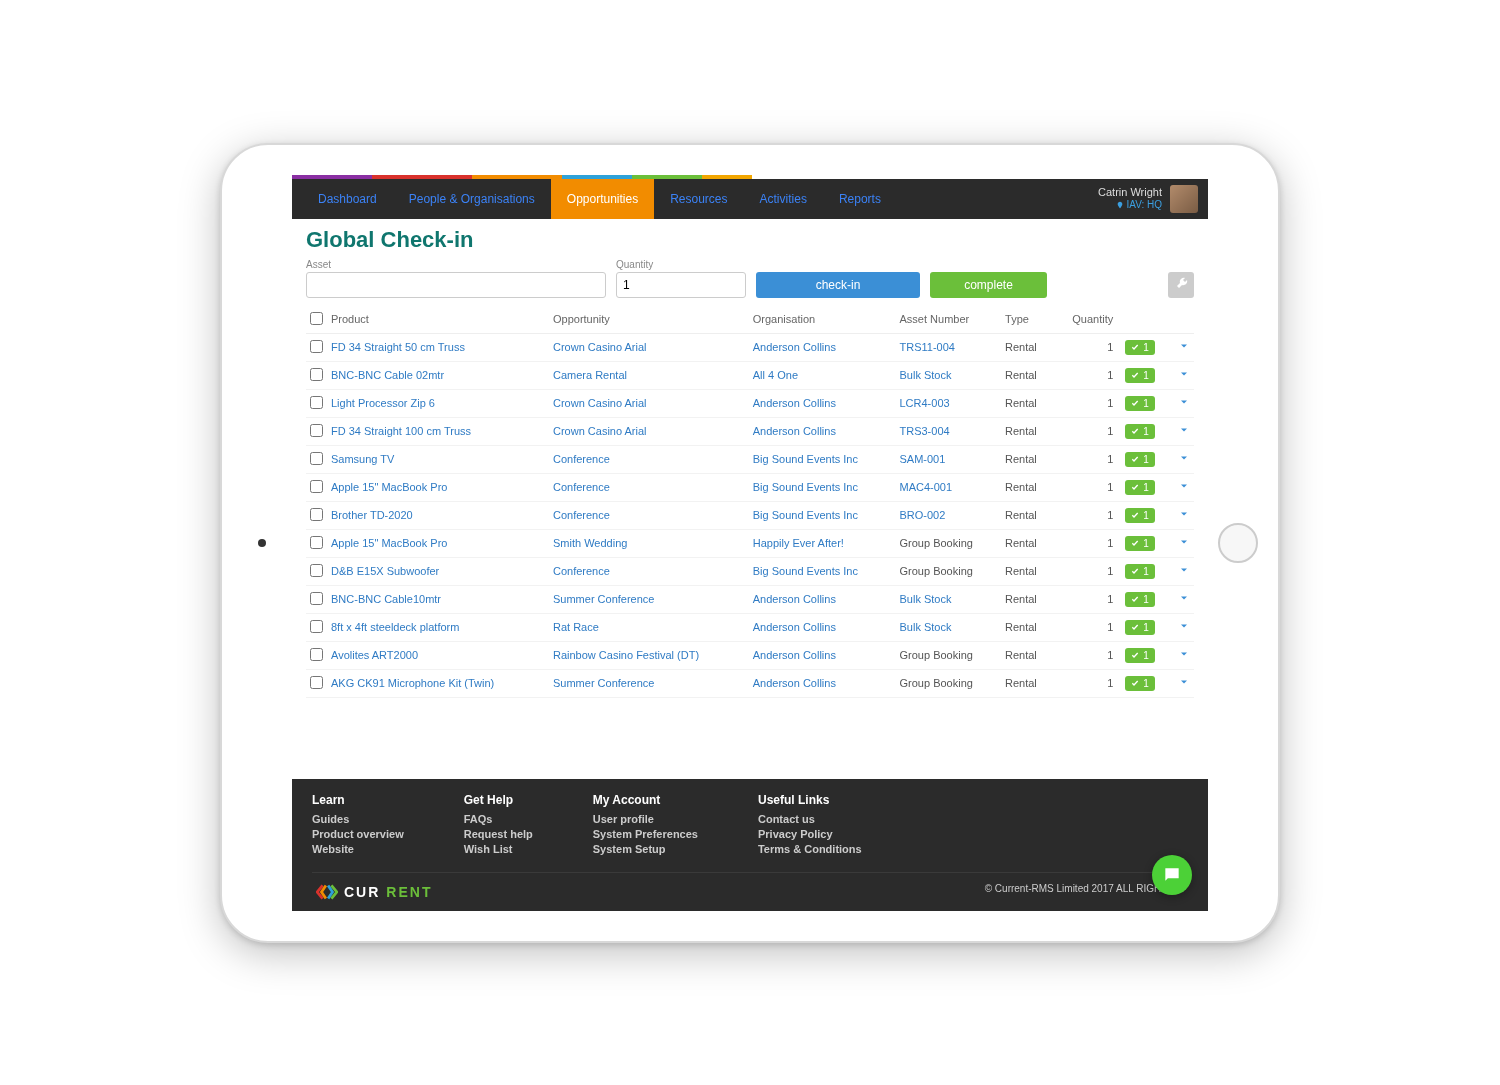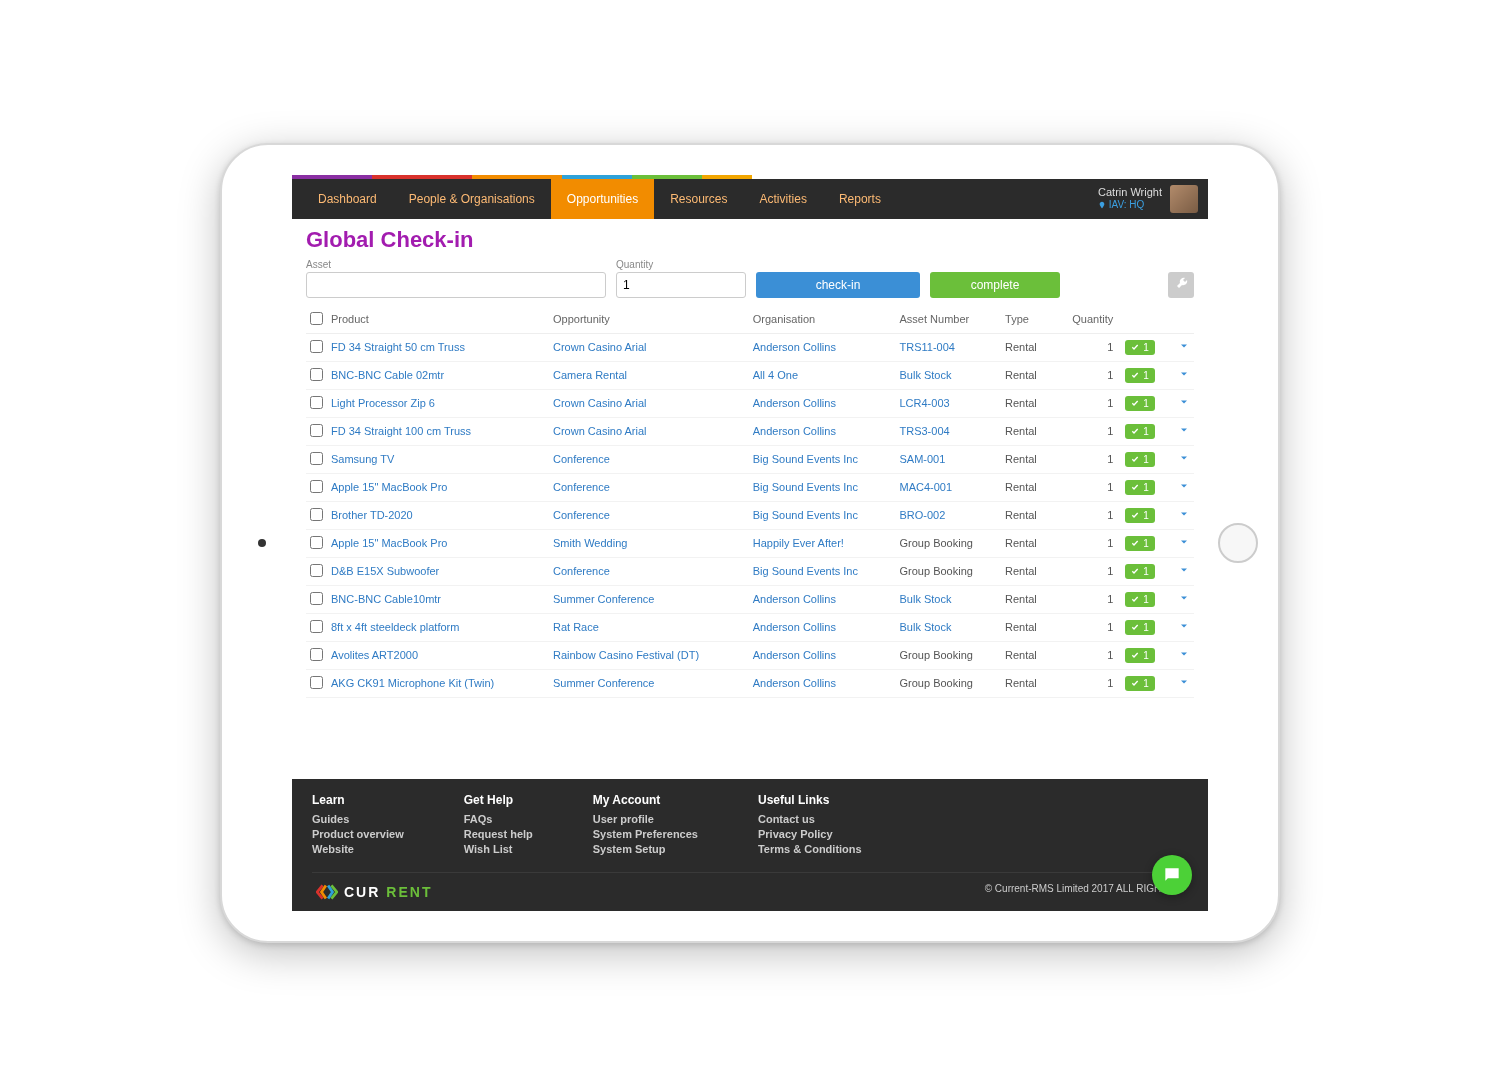--- a/index.html
+++ b/index.html
@@ -60,47 +60,47 @@
   .navbar {
     background: #2b2b2b;
     display: flex;
     align-items: center;
     height: 40px;
     padding: 0 10px;
     font-size: 12px;
   }
   .nav-tabs { display: flex; height: 100%; }
   .nav-tab {
-    color: #fdba74;
+    color: #3b82f6;
     padding: 0 16px;
     display: flex;
     align-items: center;
     cursor: pointer;
   }
   .nav-tab.active { background: #f28c00; color: #fff; }
   .nav-right {
     margin-left: auto;
     display: flex;
     align-items: center;
     color: #ddd;
     gap: 8px;
     font-size: 11px;
   }
-  .nav-user-text { text-align: left; line-height: 1.2; }
+  .nav-user-text { text-align: right; line-height: 1.2; }
   .nav-user-loc { color: #3b9fe0; font-size: 10px; }
   .nav-user-loc svg { vertical-align: -1px; }
   .avatar {
     width: 28px; height: 28px;
     border-radius: 3px;
     background: linear-gradient(135deg,#b28b6b,#7a5c44);
   }
 
   
   .page-head { padding: 8px 14px 4px; }
-  .page-title { font-size: 22px; font-weight: 700; color: #a21caf; }
+  .page-title { font-size: 22px; font-weight: 700; color: #0f766e; }
 
   
   .action-row {
     display: flex;
     gap: 10px;
     padding: 2px 14px 8px;
     align-items: flex-end;
   }
   .field-group { display: flex; flex-direction: column; font-size: 10px; color: #888; }
   .field-group input {
@@ -117,21 +117,21 @@
     height: 26px;
     border: none;
     border-radius: 3px;
     color: #fff;
     font-size: 12px;
     padding: 0 30px;
     cursor: pointer;
     align-self: flex-end;
   }
   .btn-blue   { background: #3b8fd6; width: 164px; }
-  .btn-green  { background: #6bbf3a; width: 130px; }
+  .btn-green  { background: #6bbf3a; width: 117px; }
   .btn-gray   { background: #ccc; padding: 0 8px; width: 26px; margin-left: auto; }
 
   
   .table-wrap { flex: 1; overflow: auto; padding: 0 14px; }
   table { width: 100%; border-collapse: collapse; font-size: 11px; }
   thead th {
     text-align: left;
     color: #666;
     font-weight: 400;
     padding: 6px 4px;

